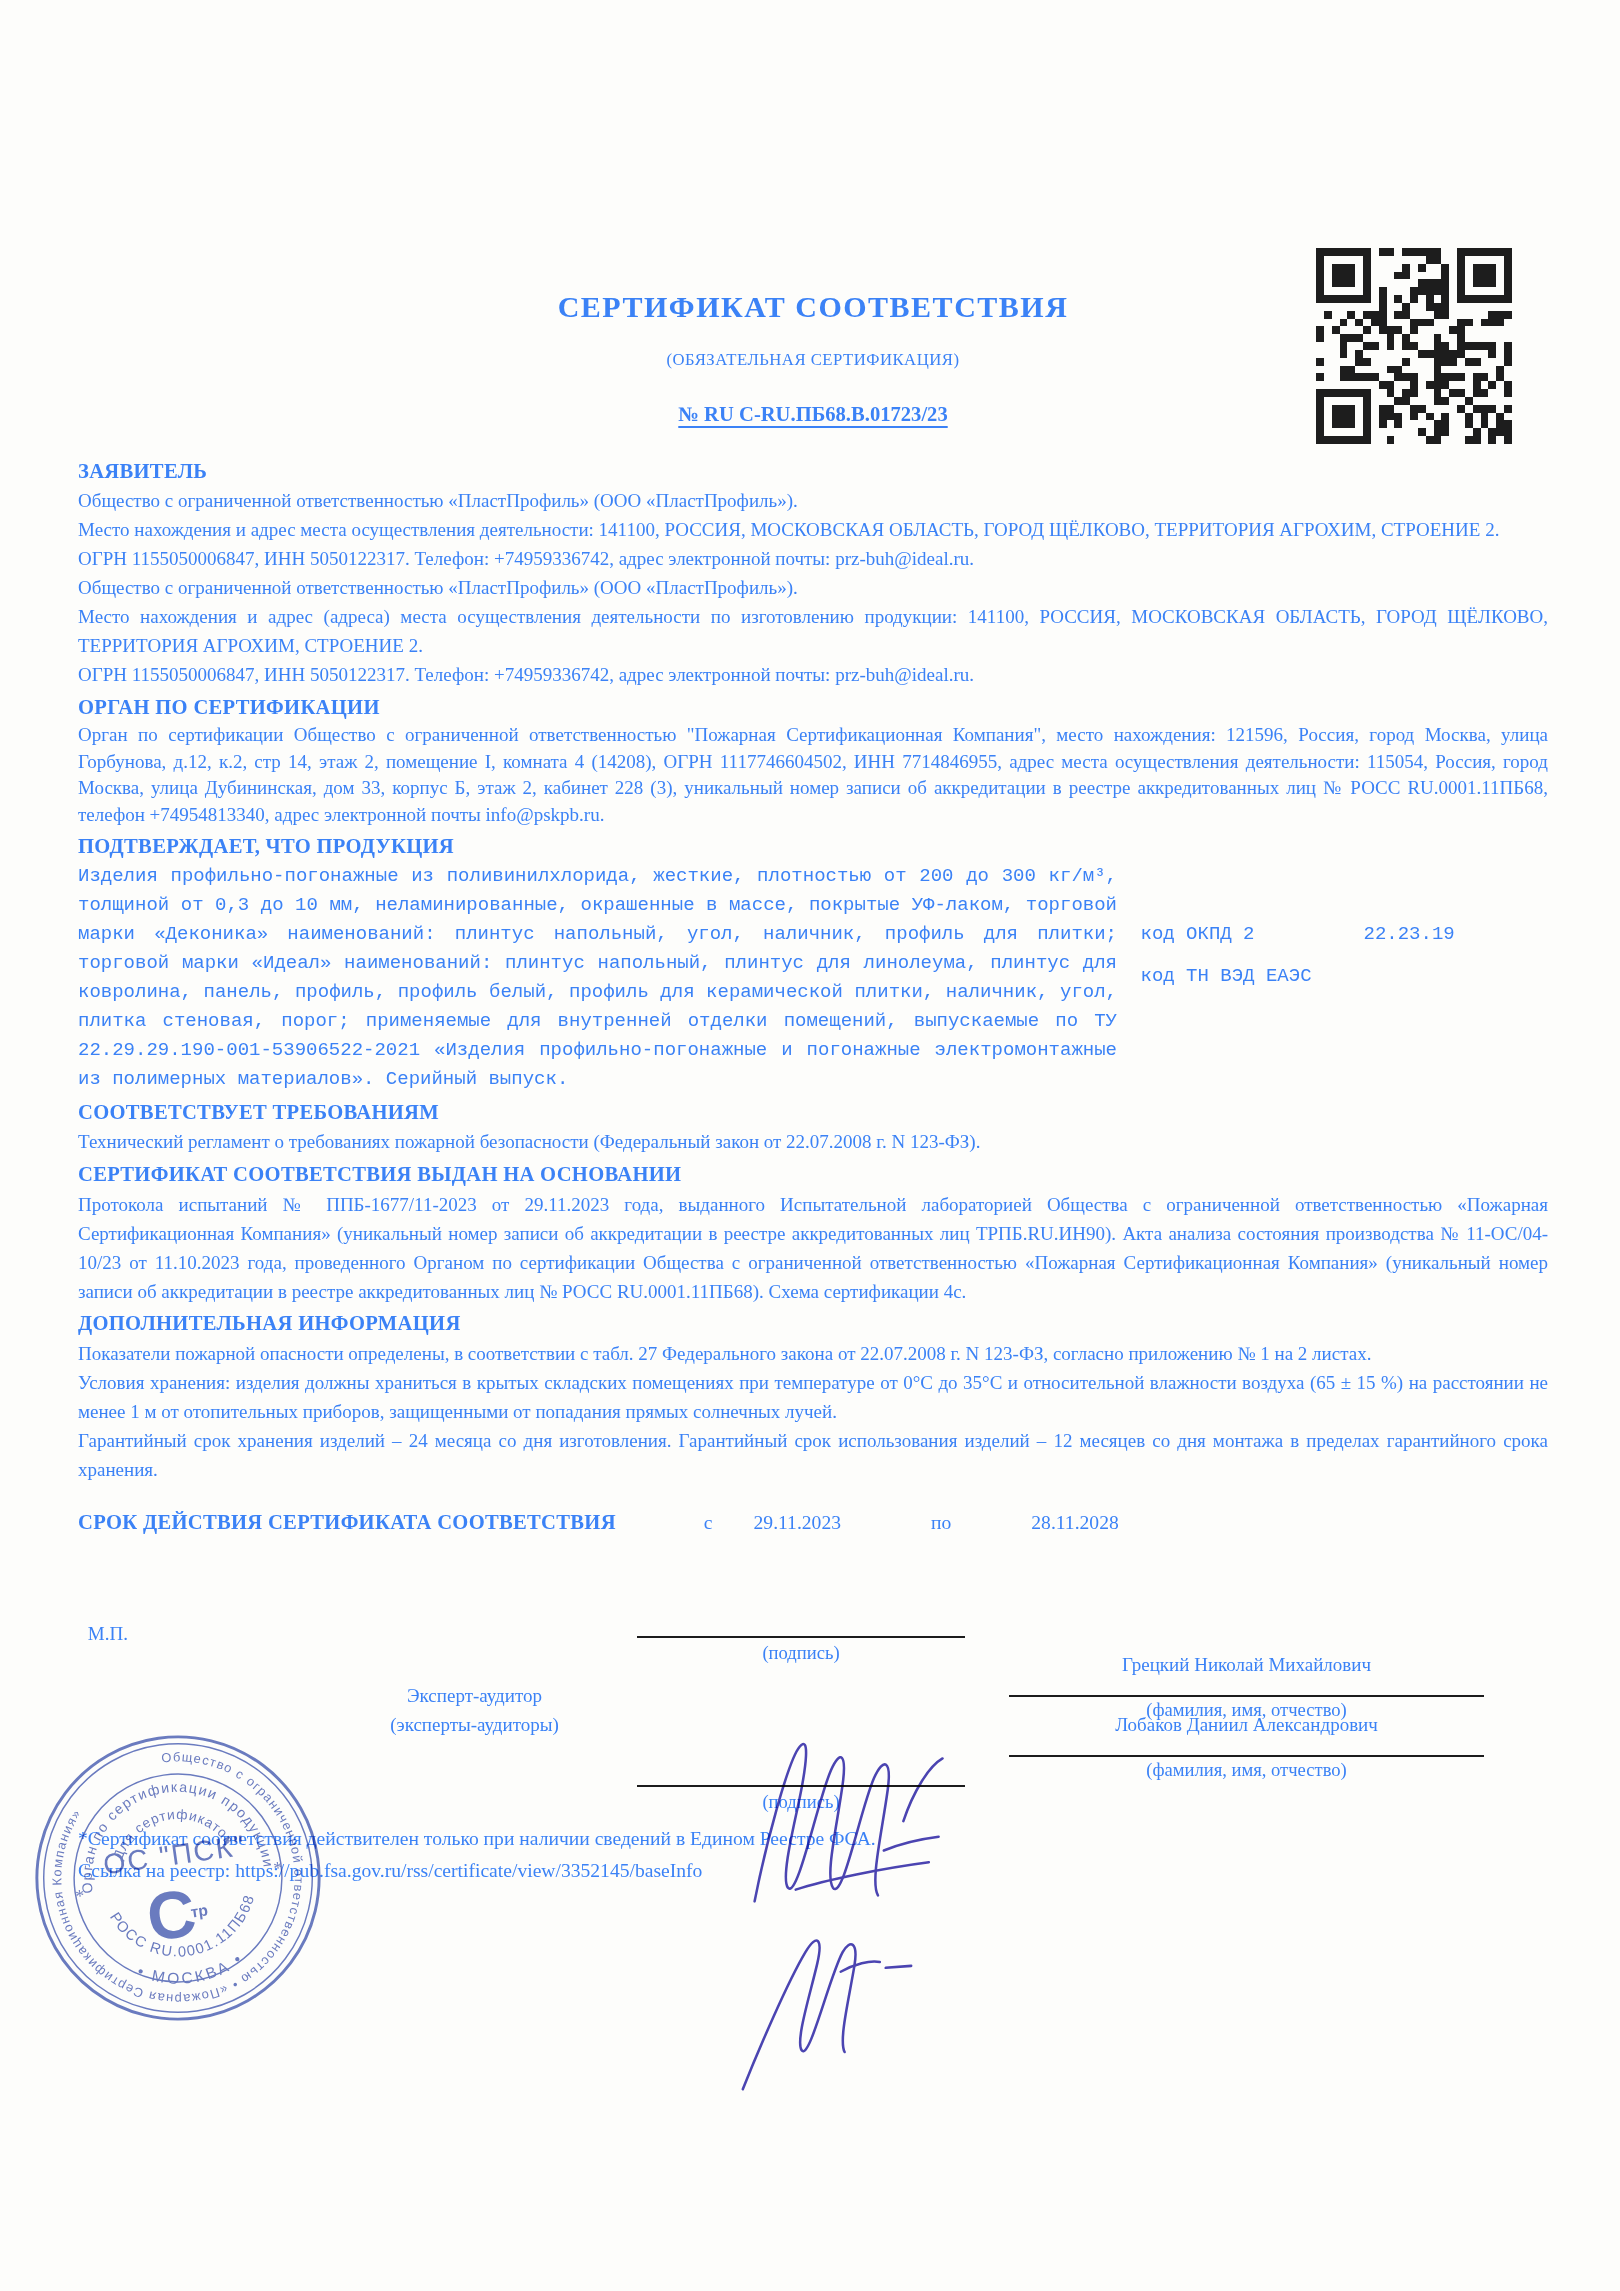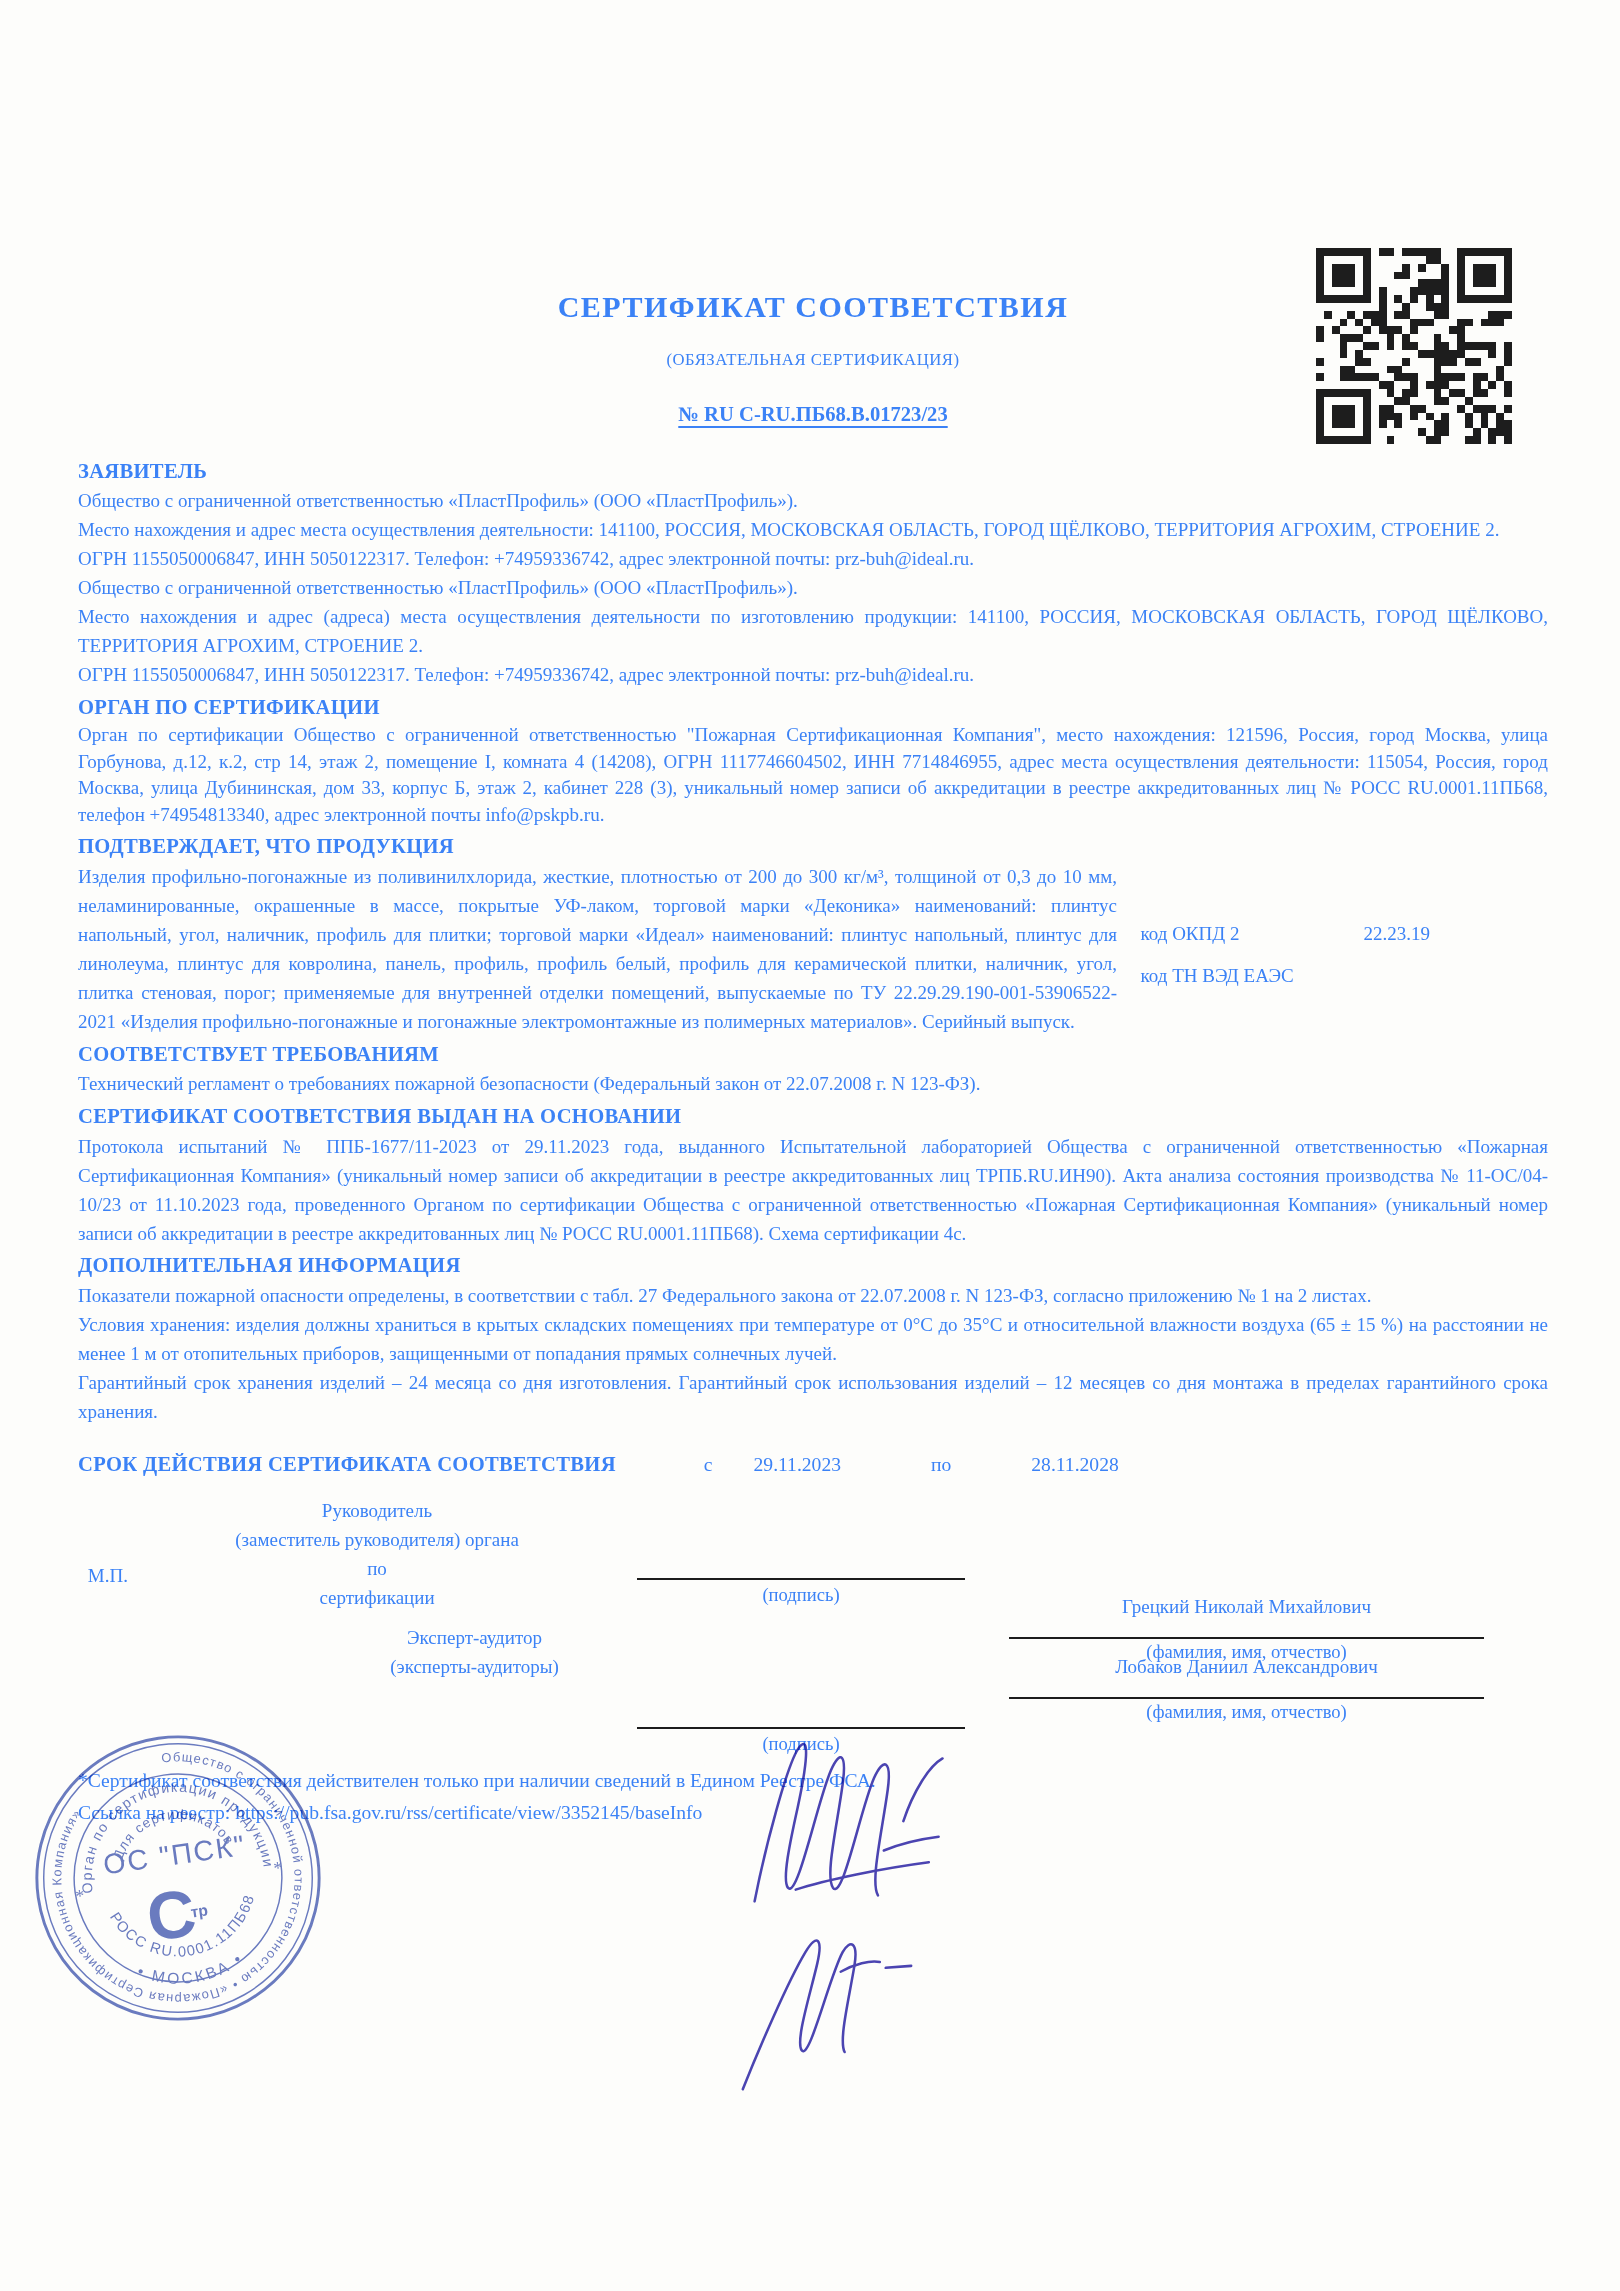--- a/index.html
+++ b/index.html
@@ -13,21 +13,21 @@
   }
   .content{position:absolute;left:78px;top:0;width:1470px;}
   .doc-title{margin-top:290px;text-align:center;font-size:30px;font-weight:bold;letter-spacing:1.5px;}
   .doc-subtitle{margin-top:25.5px;text-align:center;font-size:16.7px;letter-spacing:0.5px;}
   .doc-number{margin-top:33px;text-align:center;font-size:20.6px;font-weight:bold;}
   .doc-number .num{text-decoration:underline;text-underline-offset:4.9px;}
   h2.sec{font-size:20.6px;font-weight:bold;margin:5.9px 0 2px 0;line-height:25.5px;letter-spacing:0.3px;}
   h2.first{margin-top:33px;}
   p.body{margin:0;font-size:19px;line-height:29px;text-align:justify;}
   p.tight{line-height:26.5px;}
-  .product-row{display:flex;}
+  .product-row{display:flex;font-family:Liberation Mono, monospace;}
   .product-left{width:1039px;}
   .product-codes{margin-left:23.5px;margin-top:61px;font-size:19px;flex:1;}
   .code-row{display:flex;margin-bottom:20.6px;}
   .code-label{width:223px;}
   .validity{display:flex;align-items:baseline;margin-top:27.4px;}
   .validity .sec-inline{font-size:20.6px;font-weight:bold;letter-spacing:0.3px;}
   .validity .v{font-size:19.6px;}
   .v-c{margin-left:88px;}
   .v-d1{margin-left:41px;}
   .v-po{margin-left:90px;}
@@ -407,25 +407,20 @@
       <span class="sec-inline">СРОК ДЕЙСТВИЯ СЕРТИФИКАТА СООТВЕТСТВИЯ</span>
       <span class="v v-c">с</span>
       <span class="v v-d1">29.11.2023</span>
       <span class="v v-po">по</span>
       <span class="v v-d2">28.11.2028</span>
     </div>
 
     <div class="sig-area">
       <span class="mp">М.П.</span>
 
-      <div class="role1">
-        <div>Руководитель</div>
-        <div>(заместитель руководителя) органа по</div>
-        <div>сертификации</div>
-      </div>
 
       <div class="sigline sigline-1"></div>
       <div class="sig-caption sig-caption-1">(подпись)</div>
 
       <div class="fio fio-1">
         <div class="fio-name">Грецкий Николай Михайлович</div>
         <div class="fio-caption">(фамилия, имя, отчество)</div>
       </div>
 
       <div class="role2">

